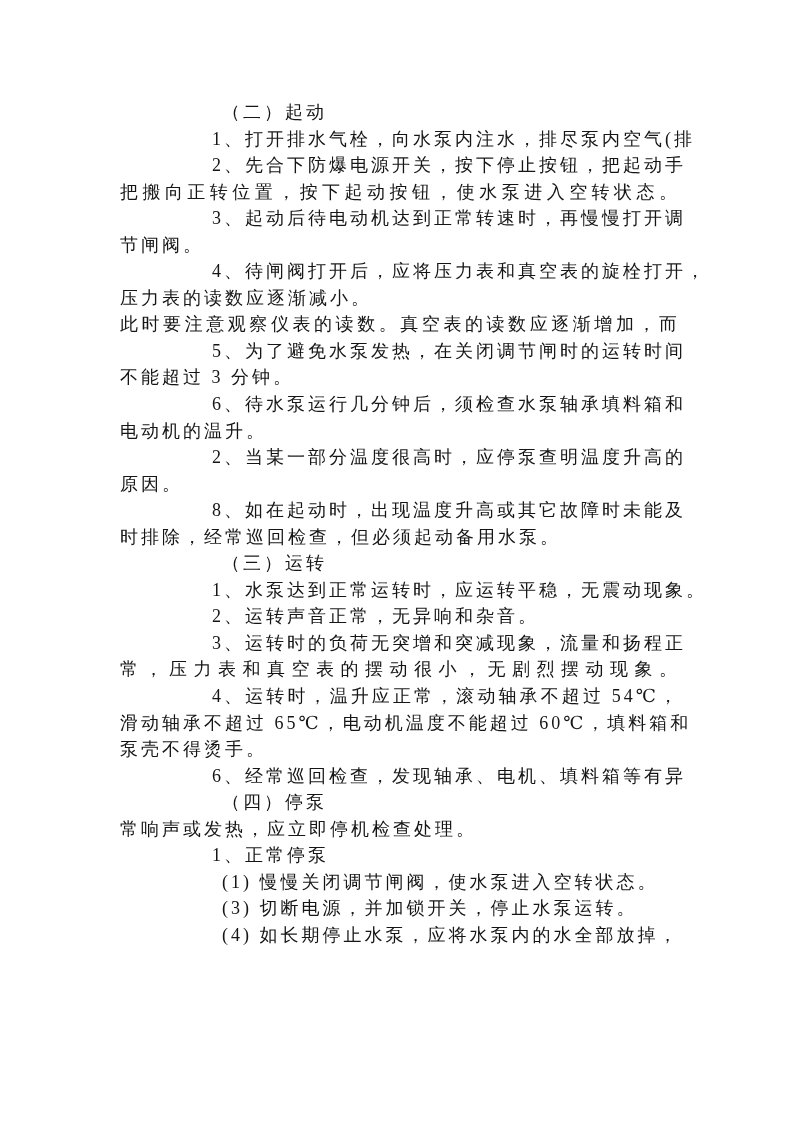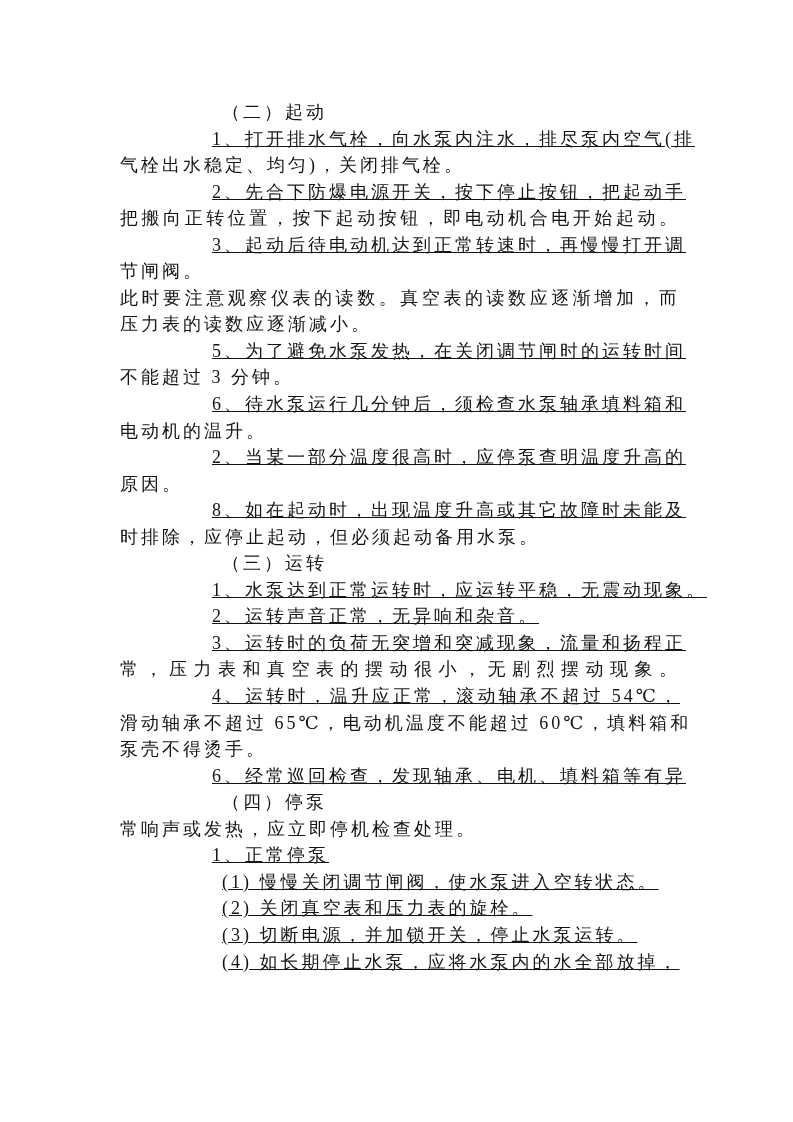--- a/index.html
+++ b/index.html
@@ -6,55 +6,55 @@
   body { width: 793px; height: 1122px; position: relative; overflow: hidden; }
   .page { position: absolute; left: 0; top: 0; width: 793px; height: 826px; background: #ffffff; }
   .text-block {
     position: absolute; left: 120px; top: 99px; width: 560px;
     font-family: "Liberation Serif", "DejaVu Serif", serif;
     font-size: 18px; line-height: 26.55px; color: #151515;
     letter-spacing: 3px;
   }
   .line { display: block; white-space: nowrap; height: 26.55px; box-sizing: border-box; }
   .heading { padding-left: 102px; }
-  .first { padding-left: 92px; text-decoration: underline; }
-  .sub { padding-left: 102px; text-decoration: underline; }
+  .first { padding-left: 92px; }
+  .sub { padding-left: 102px; }
   .j { text-align: justify; text-align-last: justify; }
 </style>
 </head>
 <body>
 
 <div class="page">
   <div class="text-block">
 
     <div class="line heading">（二）起动</div>
 
     <div class="line first j">1、打开排水气栓，向水泵内注水，排尽泵内空气(排</div>
-    <div class="line">气栓出水稳定、均匀)，关闭排气栓。</div>
 
     <div class="line first j">2、先合下防爆电源开关，按下停止按钮，把起动手</div>
-    <div class="line j">把搬向正转位置，按下起动按钮，即电动机合电开始起动。</div>
+    <div class="line j">把搬向正转位置，按下起动按钮，使水泵进入空转状态。</div>
 
     <div class="line first j">3、起动后待电动机达到正常转速时，再慢慢打开调</div>
     <div class="line">节闸阀。</div>
 
+    <div class="line first j">4、待闸阀打开后，应将压力表和真空表的旋栓打开，</div>
+    <div class="line">压力表的读数应逐渐减小。</div>
     <div class="line j">此时要注意观察仪表的读数。真空表的读数应逐渐增加，而</div>
-    <div class="line">压力表的读数应逐渐减小。</div>
 
     <div class="line first j">5、为了避免水泵发热，在关闭调节闸时的运转时间</div>
     <div class="line">不能超过 3 分钟。</div>
 
     <div class="line first j">6、待水泵运行几分钟后，须检查水泵轴承填料箱和</div>
     <div class="line">电动机的温升。</div>
 
     <div class="line first j">2、当某一部分温度很高时，应停泵查明温度升高的</div>
     <div class="line">原因。</div>
 
     <div class="line first j">8、如在起动时，出现温度升高或其它故障时未能及</div>
-    <div class="line">时排除，应停止起动，但必须起动备用水泵。</div>
+    <div class="line">时排除，经常巡回检查，但必须起动备用水泵。</div>
 
     <div class="line heading">（三）运转</div>
 
     <div class="line first">1、水泵达到正常运转时，应运转平稳，无震动现象。</div>
 
     <div class="line first">2、运转声音正常，无异响和杂音。</div>
 
     <div class="line first j">3、运转时的负荷无突增和突减现象，流量和扬程正</div>
     <div class="line j">常，压力表和真空表的摆动很小，无剧烈摆动现象。</div>
 
@@ -63,18 +63,17 @@
     <div class="line">泵壳不得烫手。</div>
 
 
     <div class="line first j">6、经常巡回检查，发现轴承、电机、填料箱等有异</div>
     <div class="line heading">（四）停泵</div>
 
     <div class="line">常响声或发热，应立即停机检查处理。</div>
 
     <div class="line first">1、正常停泵</div>
     <div class="line sub">(1) 慢慢关闭调节闸阀，使水泵进入空转状态。</div>
-    <div class="line sub">(2) 关闭真空表和压力表的旋栓。</div>
     <div class="line sub">(3) 切断电源，并加锁开关，停止水泵运转。</div>
     <div class="line sub">(4) 如长期停止水泵，应将水泵内的水全部放掉，</div>
 
   </div>
 </div>
 
 </body></html>

